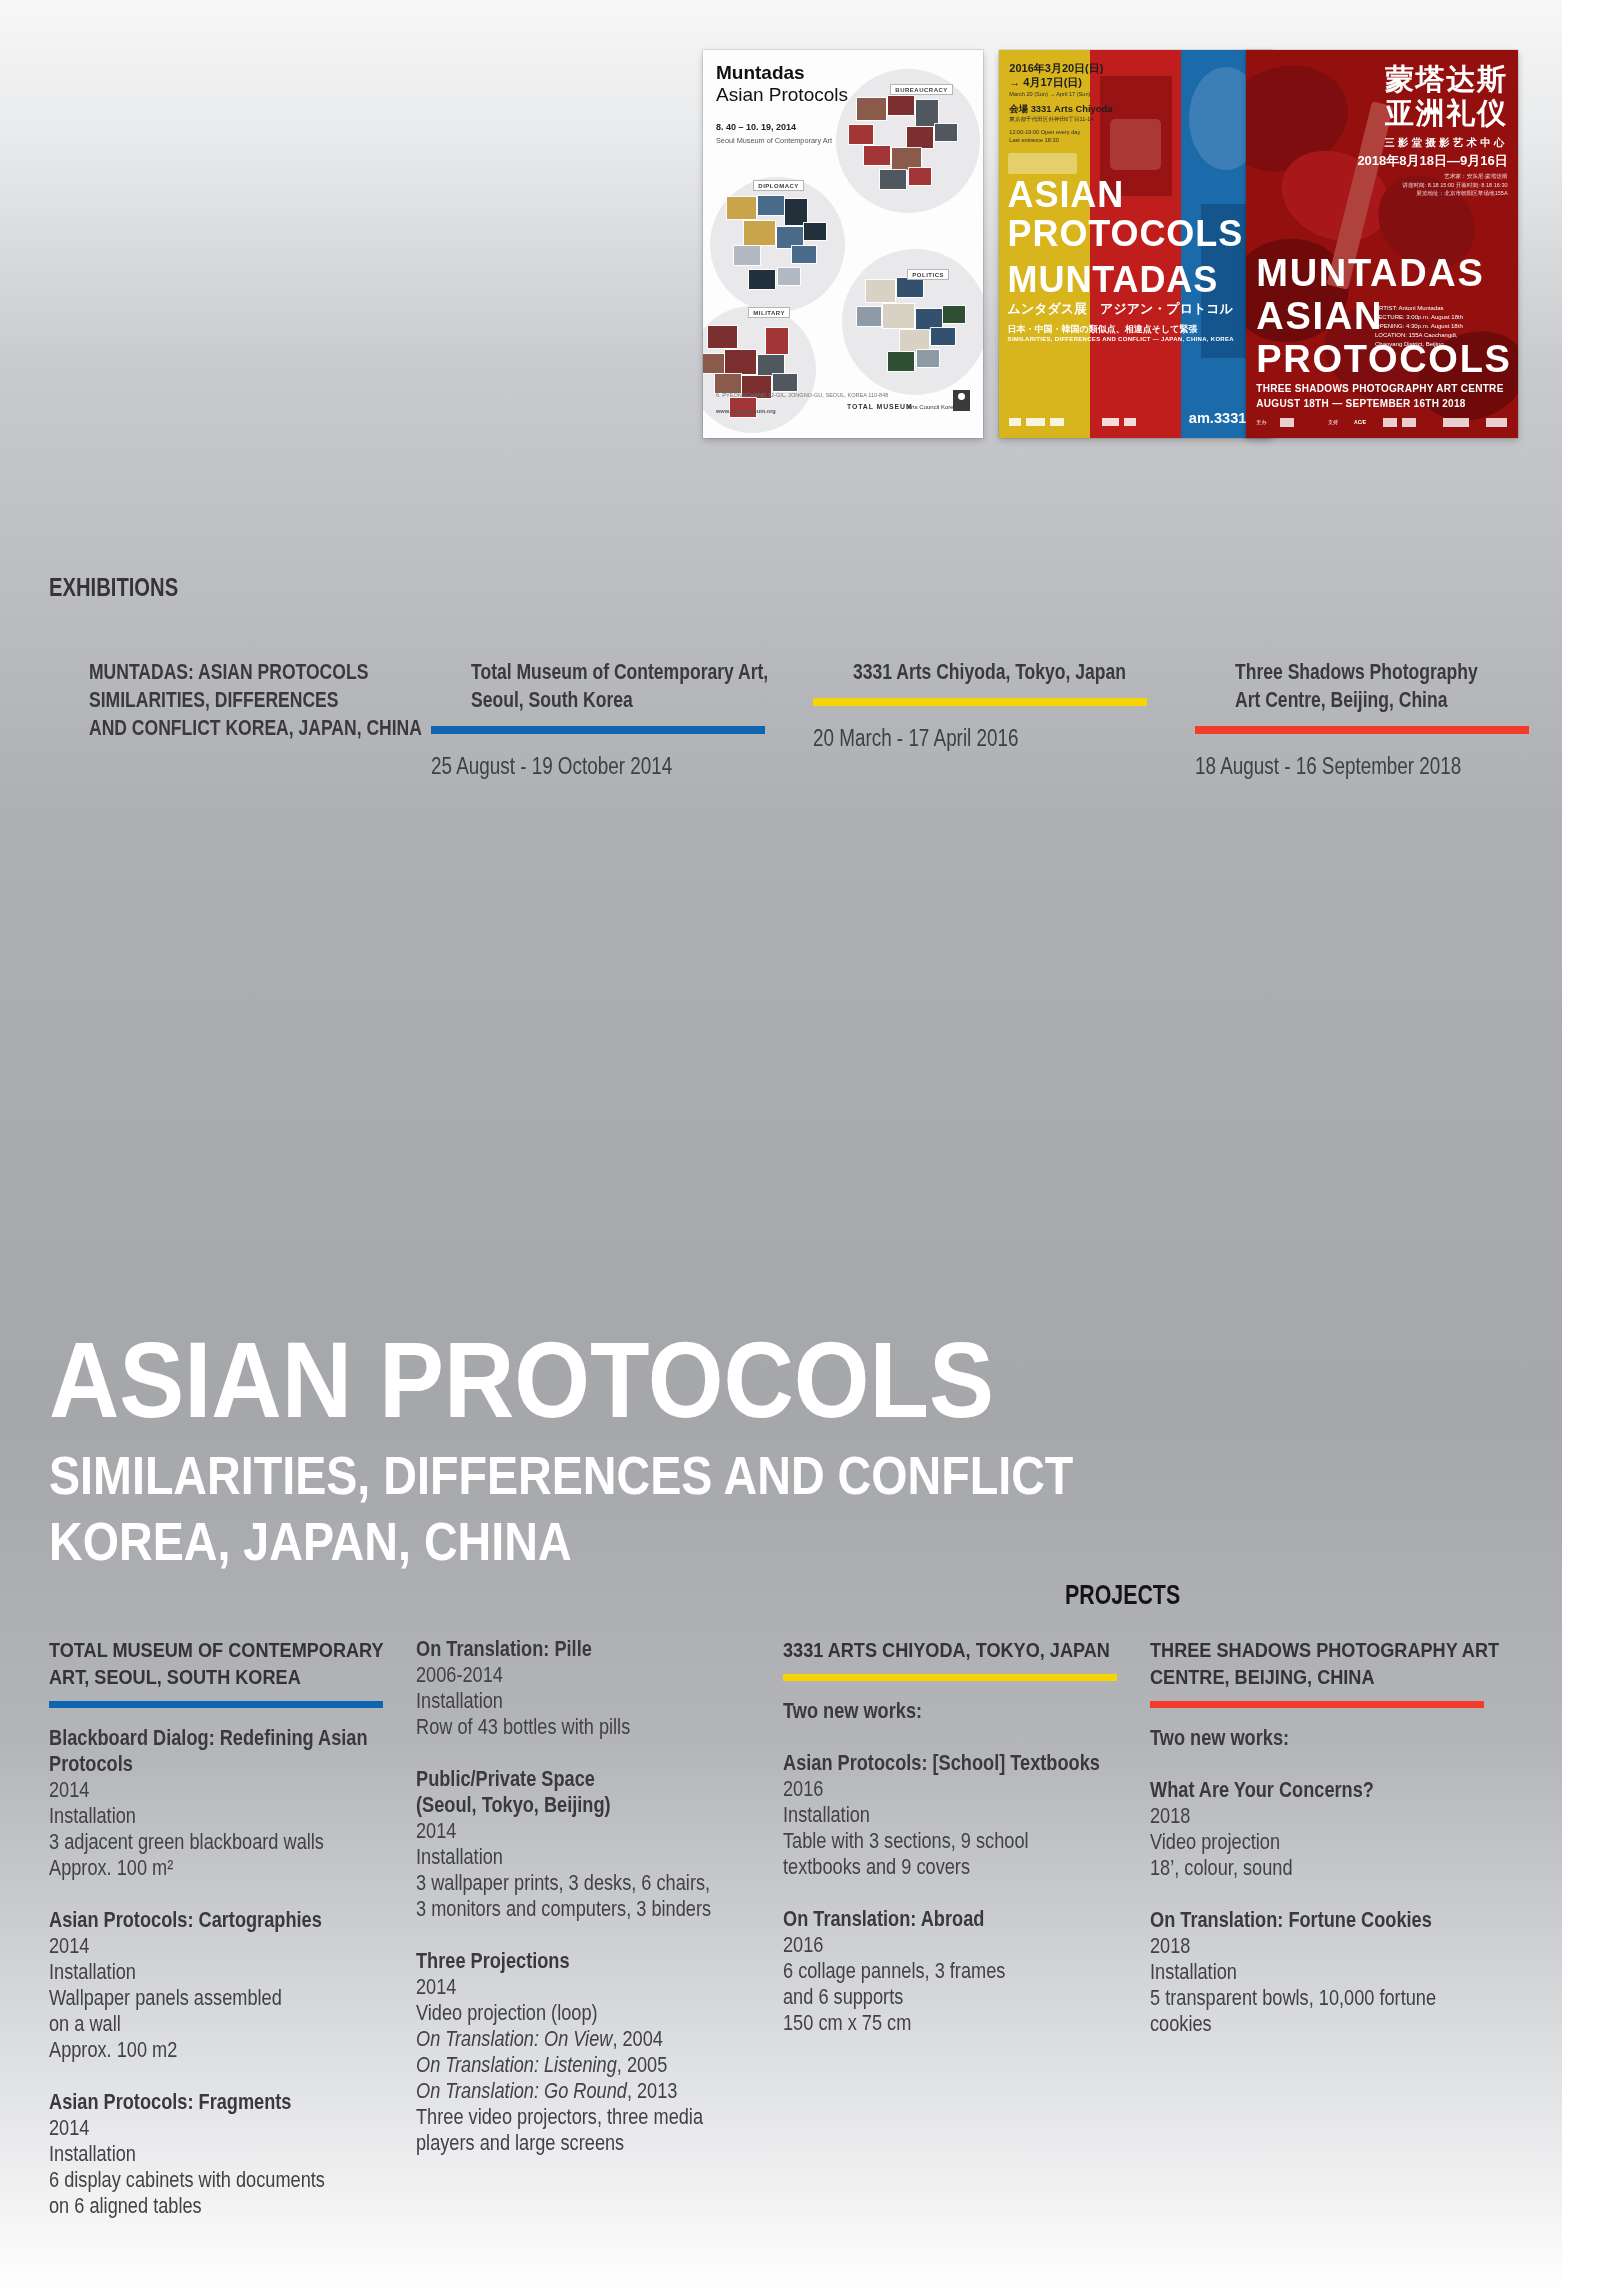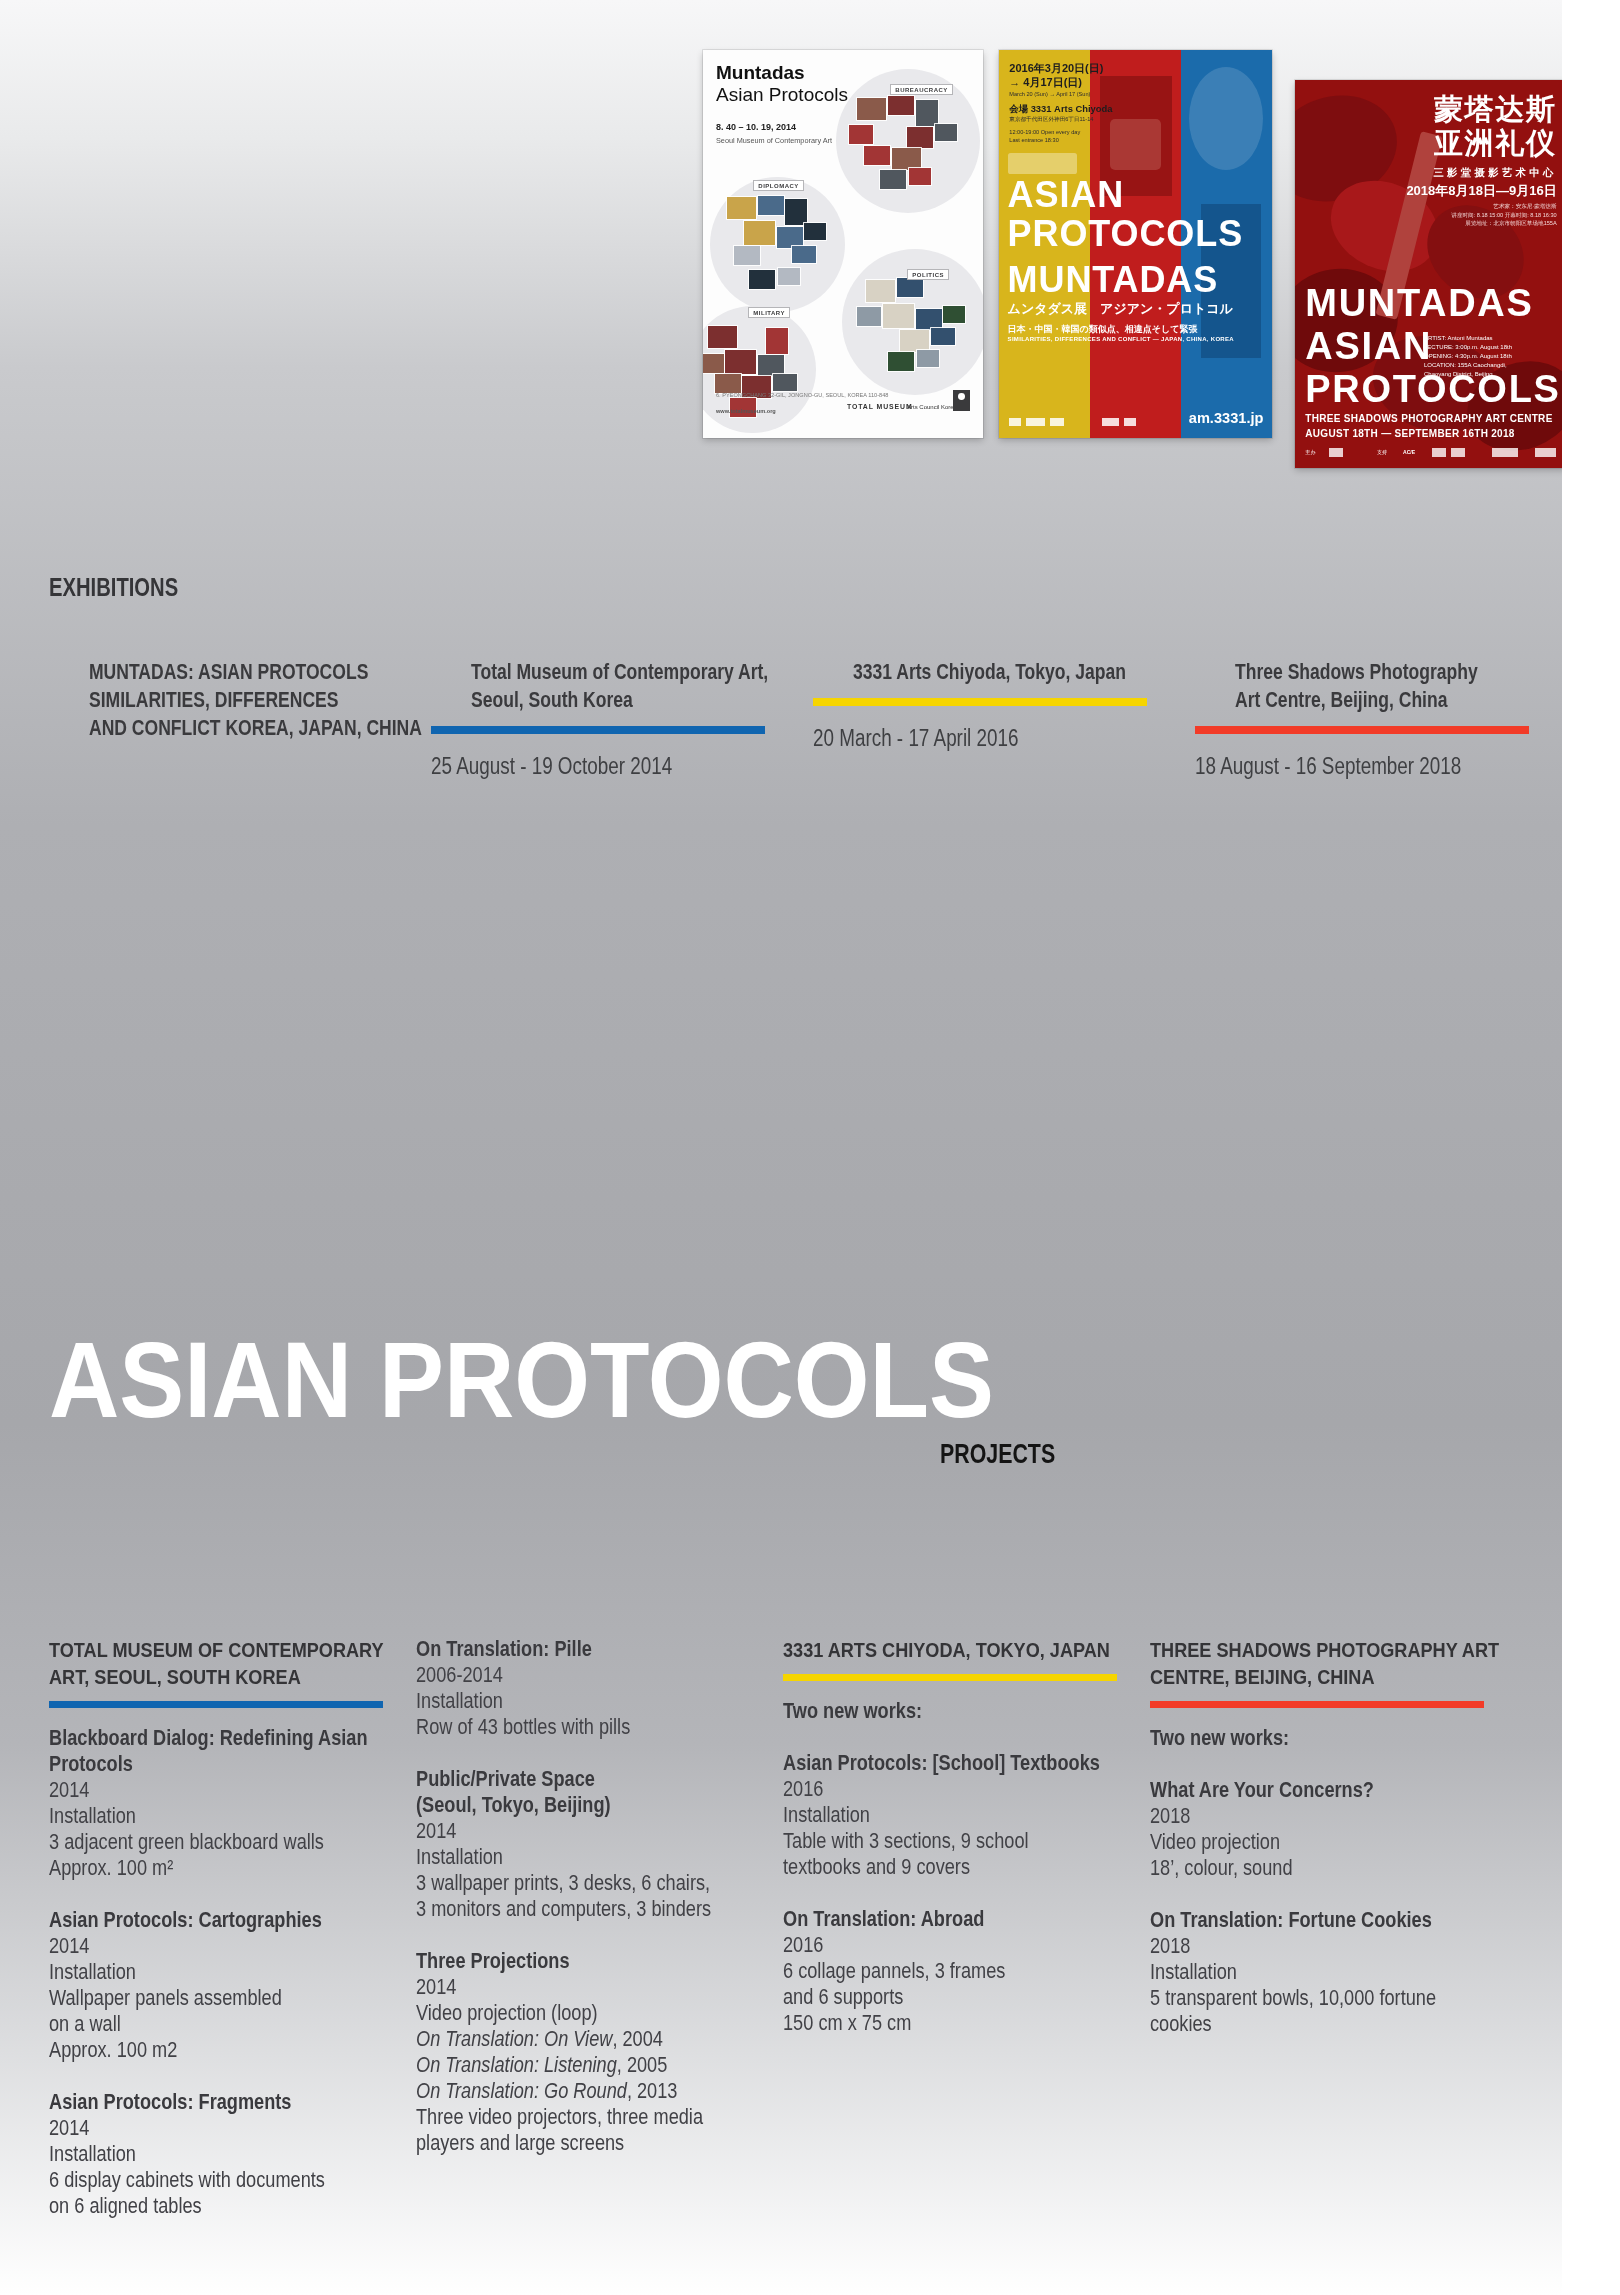--- a/index.html
+++ b/index.html
@@ -9,21 +9,21 @@
   .cx{display:inline-block;transform-origin:0 60%;white-space:nowrap;}
   .cx76{transform:scaleX(.76)} .cx78{transform:scaleX(.78)} .cx82{transform:scaleX(.82)}
   .cx85{transform:scaleX(.85)} .cx88{transform:scaleX(.88)} .cx91{transform:scaleX(.91)}
   .it{font-style:italic;}
 
   
   .poster{position:absolute;top:50px;height:388px;overflow:hidden;
     box-shadow:0 0 0 0.9px rgba(0,0,0,.10),0 2.6px 6.9px rgba(0,0,0,.22);}
   #p1{left:703px;width:280px;background:#fdfdfd;}
   #p2{left:999px;width:273px;}
-  #p3{left:1295px;width:272px;margin-top:30px;}
+  #p3{left:1246px;width:272px;}
   .abs{position:absolute;}
   .circle{position:absolute;border-radius:50%;background:#e9e9ec;}
   .cat-label{position:absolute;background:#fff;border:0.9px solid #b5b5b8;color:#3a3a3c;
     font-weight:bold;font-size:6px;letter-spacing:0.5px;padding:1.7px 4.3px;}
   .tile{position:absolute;box-shadow:0 0 0 0.9px #fff;}
   #p1 .t-artist{left:13px;top:12px;font-weight:bold;font-size:19px;line-height:22px;color:#111;}
   #p1 .t-title{left:13px;top:34px;font-size:19px;line-height:22px;color:#111;}
   #p1 .t-dates{left:13px;top:72px;font-weight:bold;font-size:9px;color:#222;}
   #p1 .t-venue{left:13px;top:86px;font-size:7.3px;color:#555;}
   #p1 .t-addr{left:13px;top:342px;font-size:5.6px;color:#777;}
@@ -248,20 +248,24 @@
       <div>
         <div class="ex-title"><span class="cx cx82">Three Shadows Photography</span></div>
         <div class="ex-title"><span class="cx cx82">Art Centre, Beijing, China</span></div>
         <div class="bar" style="background: rgb(242, 59, 40);"></div>
         <div class="ex-date"><span class="cx cx82">18 August - 16 September 2018</span></div>
       </div>
     </section>
 
   <section class="hero">
     <div class="hero-title"><span class="cx cx91">ASIAN PROTOCOLS</span></div>
+    <div class="hero-sub">
+      <div><span class="cx cx88">SIMILARITIES, DIFFERENCES AND CONFLICT</span></div>
+      <div><span class="cx cx88">KOREA, JAPAN, CHINA</span></div>
+    </div>
     <div class="hero-kicker"><span class="cx cx78">PROJECTS</span></div>
   </section>
 
   <section class="proj-grid" id="proj-grid">
       <div>
         <div class="p-head"><span class="cx cx88">TOTAL MUSEUM OF CONTEMPORARY</span></div>
         <div class="p-head"><span class="cx cx88">ART, SEOUL, SOUTH KOREA</span></div>
         <div class="p-bar" style="background: rgb(16, 101, 176);"></div>
         <div class="p-item">
           <div class="p-line p-bold"><span class="cx cx85">Blackboard Dialog: Redefining Asian</span></div>

